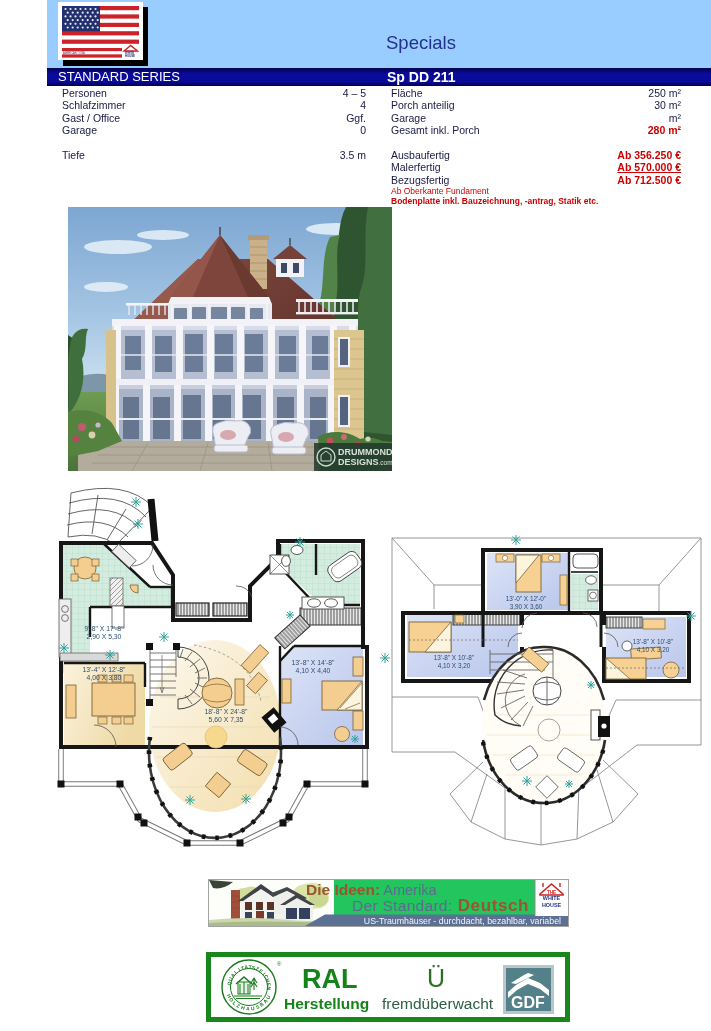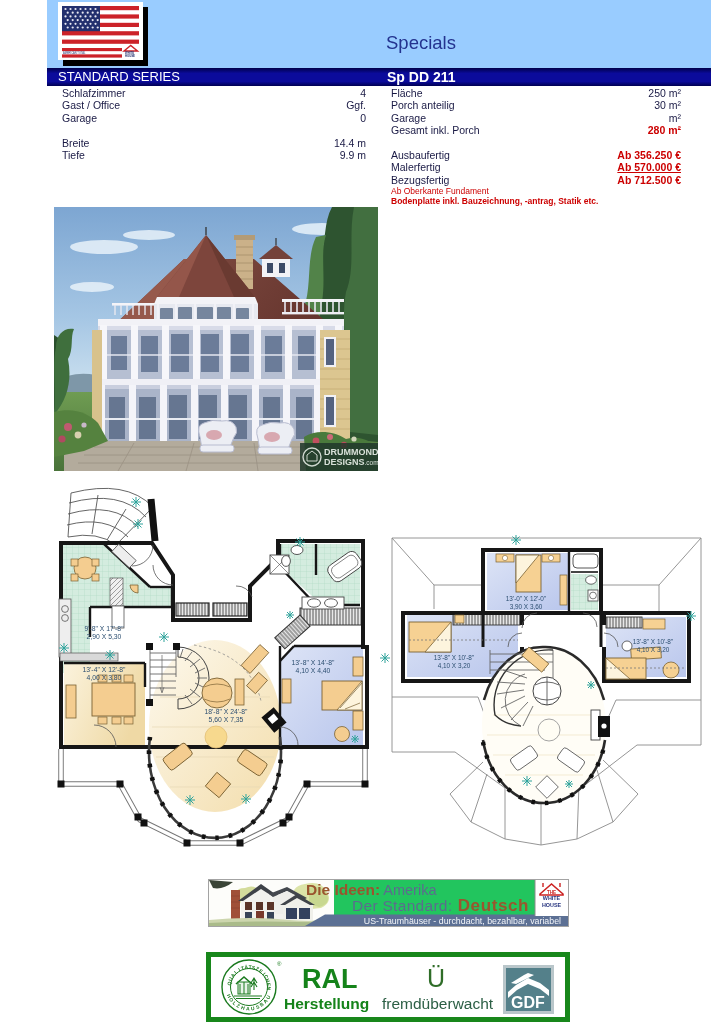--- a/index.html
+++ b/index.html
@@ -60,42 +60,42 @@
 
 <div class="abs" style="left:386px;top:32px;font-size:18.5px;color:#23328f;">Specials</div>
 
 <div class="abs" style="left:47px;top:68px;width:664px;height:18px;background:linear-gradient(#00004a,#0b0b9b 30%,#0b0b9b 75%,#000052);"></div>
 
 <div class="abs" style="left:58px;top:69px;font-size:13px;color:#ffffff;">STANDARD SERIES</div>
 
 <div class="abs" style="left:387px;top:69px;font-size:14px;font-weight:bold;color:#ffffff;">Sp DD 211</div>
 
 <div class="abs" style="left:62px;top:87px;width:304px;font-size:10.5px;line-height:12.4px;color:#191944;">
+  <div><span>Personen</span><span style="float:right;">4 – 5</span></div>
   <div><span>Schlafzimmer</span><span style="float:right;">4</span></div>
   <div><span>Gast / Office</span><span style="float:right;">Ggf.</span></div>
   <div><span>Garage</span><span style="float:right;">0</span></div>
   <div>&nbsp;</div>
-  <div><span>Breite</span><span style="float:right;">14.4 m</span></div>
-  <div><span>Tiefe</span><span style="float:right;">9.9 m</span></div>
+  <div><span>Tiefe</span><span style="float:right;">3.5 m</span></div>
 </div>
 
 <div class="abs" style="left:391px;top:87px;width:290px;font-size:10.5px;line-height:12.4px;color:#191944;">
   <div><span>Fläche</span><span style="float:right;">250 m²</span></div>
   <div><span>Porch anteilig</span><span style="float:right;">30 m²</span></div>
   <div><span>Garage</span><span style="float:right;padding-left:20px;">m²</span></div>
   <div><span>Gesamt inkl. Porch</span><span style="float:right;color:#cc0000;font-weight:bold;text-align:center;">280 m²</span></div>
   <div>&nbsp;</div>
   <div><span>Ausbaufertig</span><span style="float:right;color:#cc0000;font-weight:bold;">Ab 356.250 €</span></div>
   <div><span>Malerfertig</span><span style="float:right;color:#cc0000;font-weight:bold;text-decoration:underline;">Ab 570.000 €</span></div>
   <div><span>Bezugsfertig</span><span style="float:right;color:#cc0000;font-weight:bold;">Ab 712.500 €</span></div>
   <div style="font-size:8.5px;color:#cc0000;line-height:10px;">Ab Oberkante Fundament</div>
   <div style="font-size:8.5px;color:#cc0000;font-weight:bold;line-height:10px;">Bodenplatte inkl. Bauzeichnung, -antrag, Statik etc.</div>
 </div>
 
-<div class="abs" style="left:54px;top:207px;width:324px;height:253px;">
+<div class="abs" style="left:68px;top:207px;width:324px;height:253px;">
 <svg width="324" height="264" viewBox="0 0 324 264">
   <defs>
     <linearGradient id="sky" x1="0" y1="0" x2="0" y2="1">
       <stop offset="0" stop-color="#7da6d2"></stop>
       <stop offset="0.55" stop-color="#a5c6e4"></stop>
       <stop offset="1" stop-color="#d5e7f2"></stop>
     </linearGradient>
     <linearGradient id="grass" x1="0" y1="0" x2="0" y2="1">
       <stop offset="0" stop-color="#6f9c52"></stop>
       <stop offset="1" stop-color="#49733a"></stop>

